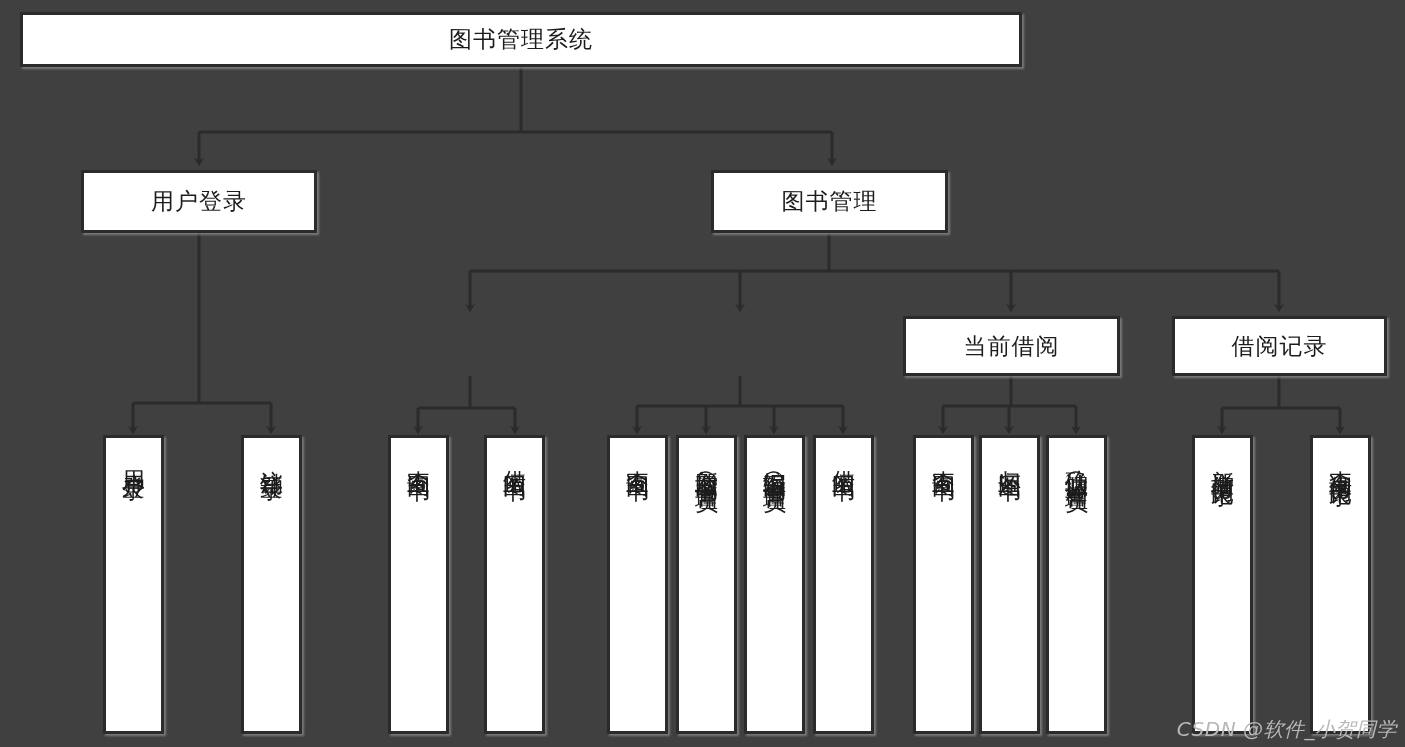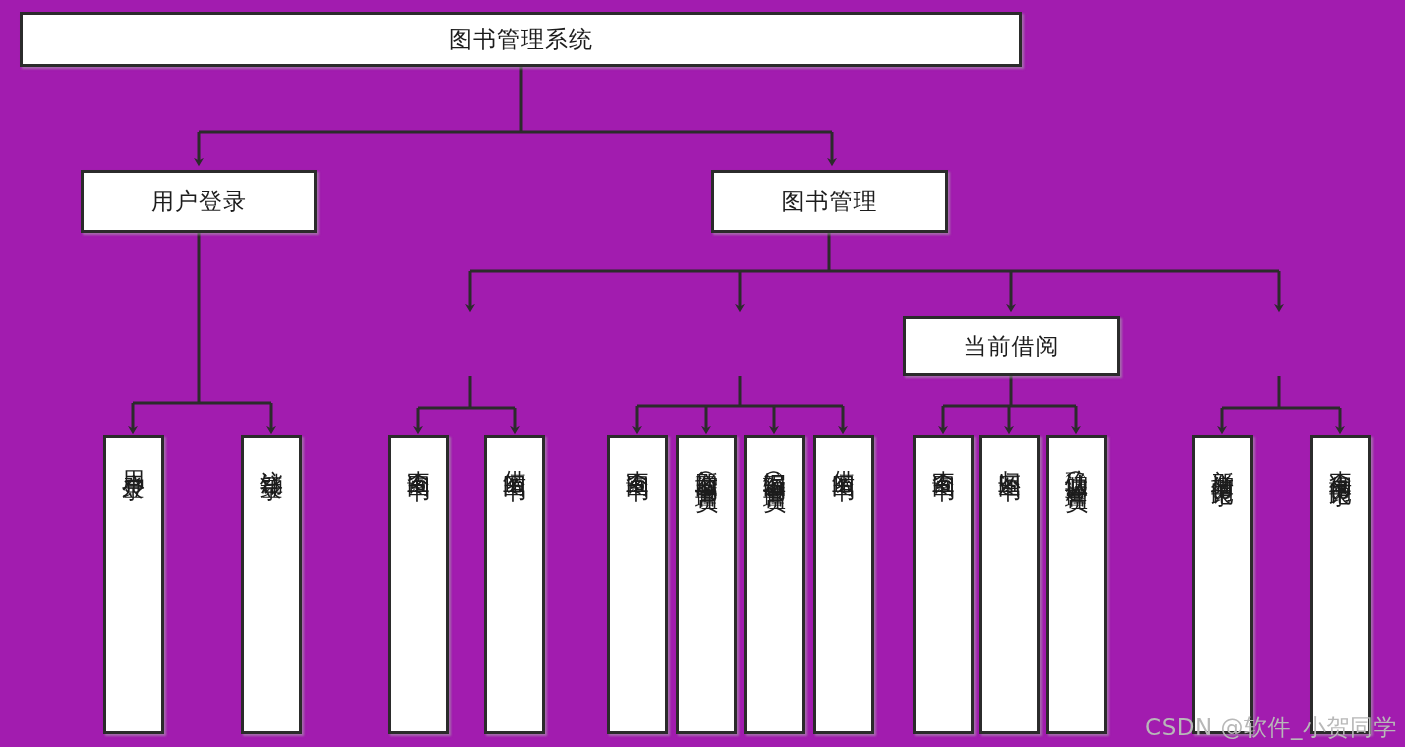--- a/index.html
+++ b/index.html
@@ -1,21 +1,21 @@
 <!DOCTYPE html>
 <html><head>
 <meta charset="utf-8">
 <style>
   html,body{margin:0;padding:0;background:#ffffff;}
   body{
     width:1405px;height:747px;
     font-family:"DejaVu Sans","Liberation Sans",sans-serif;
     overflow:hidden;
   }
-  #diagram{position:relative;width:1405px;height:747px;background:#a21caf;}
+  #diagram{position:relative;width:1405px;height:747px;background:#404040;}
   svg.connectors{position:absolute;left:0;top:0;width:1405px;height:747px;pointer-events:none;}
   .node{
     position:absolute;
     box-sizing:border-box;
     background:#ffffff;
     border:3px solid #2b2b2b;
     display:flex;
     align-items:center;
     justify-content:center;
     box-shadow:2px 2px 2px rgba(170,170,170,0.55);
@@ -38,23 +38,24 @@
     font-size:23px;
     letter-spacing:3px;
     line-height:1;
     white-space:nowrap;
   }
   .watermark{
     position:absolute;
     right:8px;
     bottom:4px;
     color:#b8b8b8;
-    font-size:23px;
+    font-size:20px;
     letter-spacing:0.5px;
     white-space:nowrap;
+    font-style:italic;
   }
 </style>
 </head>
 <body>
 
 <div id="diagram">
 
   <svg class="connectors" viewBox="0 0 1405 747" xmlns="http://www.w3.org/2000/svg">
     <defs>
       <marker id="arrow" markerWidth="10" markerHeight="10" refX="4.2" refY="5" orient="auto" markerUnits="userSpaceOnUse">
@@ -112,20 +113,23 @@
   <div class="node" style="left:81px;top:170px;width:236px;height:63px;">
     <span class="label">用户登录</span>
   </div>
   <div class="node" style="left:711px;top:170px;width:237px;height:63px;">
     <span class="label">图书管理</span>
   </div>
 
   <div class="node" style="left:903px;top:316px;width:217px;height:60px;">
     <span class="label">当前借阅</span>
   </div>
+  <div class="node" style="left:1172px;top:316px;width:215px;height:60px;">
+    <span class="label">借阅记录</span>
+  </div>
 
   <div class="node leaf" style="left:103px;top:435px;width:61px;height:299px;">
     <span class="label">用户登录</span>
   </div>
   <div class="node leaf" style="left:241px;top:435px;width:61px;height:299px;">
     <span class="label">注销登录</span>
   </div>
 
   <div class="node leaf" style="left:388px;top:435px;width:61px;height:299px;">
     <span class="label">查询图书</span>

